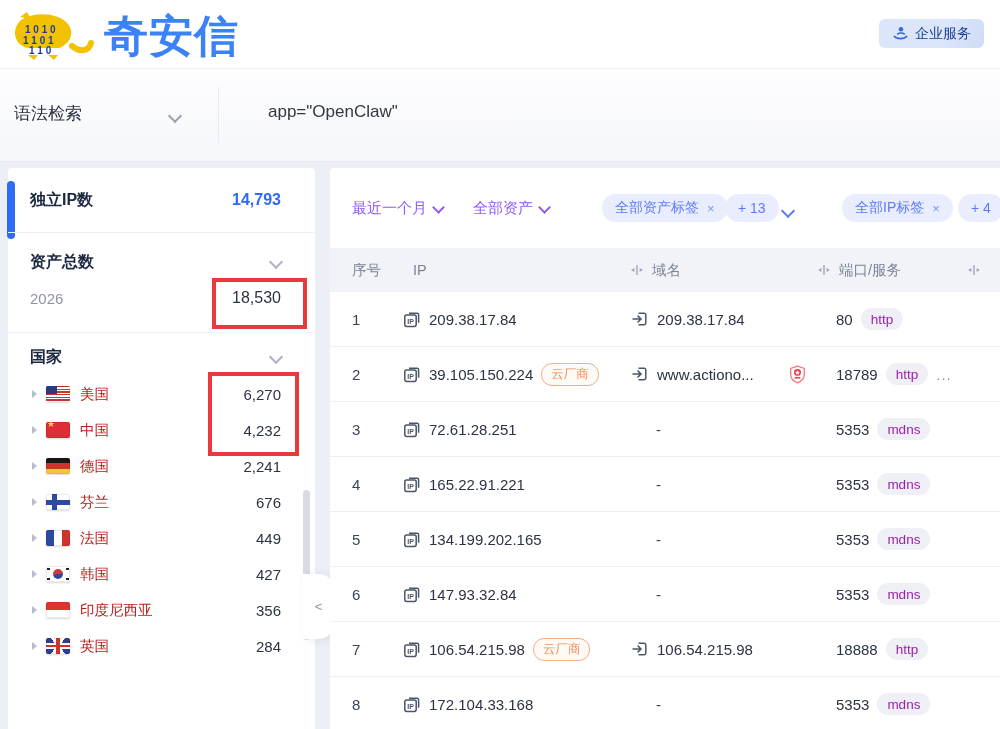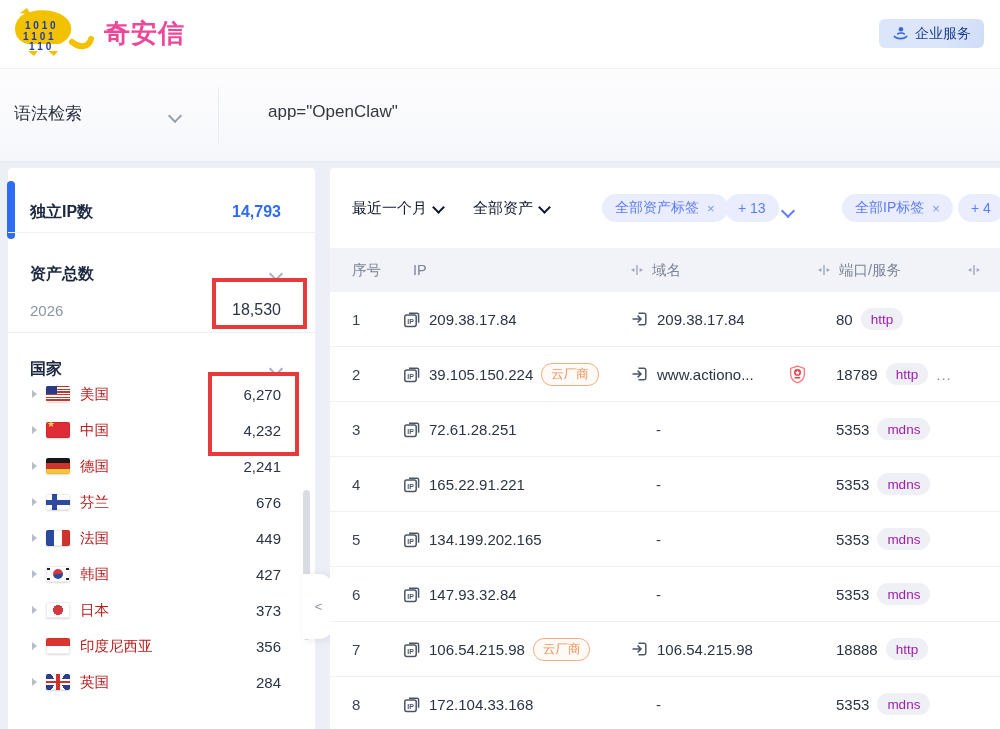--- a/index.html
+++ b/index.html
@@ -3,37 +3,37 @@
 <meta charset="utf-8">
 <style>
   html,body{margin:0;padding:0;}
   body{font-family:"Liberation Sans",sans-serif;background:#dfe3ee;}
   .screen{position:relative;width:1000px;height:729px;overflow:hidden;background:#edeff6;}
 
   
   .top-header{position:absolute;left:0;top:0;width:1000px;height:68px;background:#fff;}
   .logo{position:absolute;left:8px;top:7px;display:flex;align-items:center;gap:10px;}
   .logo svg{width:90px;height:52px;}
-  .logo-text{font-size:26px;font-weight:bold;color:#ec4899;letter-spacing:1px;margin-left:-4px;}
+  .logo-text{font-size:44px;font-weight:bold;color:#3b82f6;letter-spacing:1px;margin-left:-4px;}
   .ent-btn{position:absolute;right:16px;top:19px;height:29px;padding:0 13px;background:linear-gradient(115deg,#dbe6fa 60%,#cfdcf7);border-radius:6px;display:flex;align-items:center;gap:6px;color:#1d3e8f;font-size:14px;cursor:pointer;}
   .ent-btn svg{width:17px;height:17px;}
 
   
   .search-strip{position:absolute;left:0;top:68px;width:1000px;height:92px;background:linear-gradient(#fdfdfe,#f6f7fb);border-top:1px solid #f1f2f6;border-bottom:1px solid #e8eaf2;}
   .mode-label{position:absolute;left:14px;top:33px;font-size:17px;color:#2a3140;}
   .mode-chev{position:absolute;left:170px;top:38px;color:#98a0b0;}
   .search-divider{position:absolute;left:218px;top:18px;width:1px;height:56px;background:#e9ebf2;}
   .query-text{position:absolute;left:268px;top:33px;font-size:17px;color:#33373f;}
 
   .chev{display:inline-block;width:8px;height:8px;border-right:2px solid currentColor;border-bottom:2px solid currentColor;transform:rotate(45deg);}
 
   
   .sidebar{position:absolute;left:8px;top:168px;width:307px;height:575px;background:#fff;border-radius:4px;}
   .accent-bar{position:absolute;left:-1px;top:13px;width:8px;height:58px;background:#2e6cf5;border-radius:4px;}
-  .side-row{position:absolute;left:0;width:307px;display:flex;align-items:center;padding:0 34px 0 22px;box-sizing:border-box;margin-top:12px;}
+  .side-row{position:absolute;left:0;width:307px;display:flex;align-items:center;padding:0 34px 0 22px;box-sizing:border-box;}
   .row-ip{top:0;height:64px;}
   .side-label{font-size:16px;font-weight:bold;color:#1c2740;}
   .side-spacer{flex:1;}
   .blue-val{font-size:16px;font-weight:bold;color:#2d6af6;}
   .side-div{position:absolute;left:0;width:307px;height:1px;background:#eef0f4;}
   .div1{top:64px;} .div2{top:164px;}
   .row-assets{top:76px;height:36px;}
   .row-assets-val{top:112px;height:36px;}
   .gray-val{font-size:15px;color:#8b93a6;}
   .dark-val{font-size:16px;color:#2b3444;}
@@ -69,21 +69,21 @@
     linear-gradient(90deg,transparent 0 36%,#fff 36% 64%,transparent 64%),
     linear-gradient(56deg,transparent 0 45%,#fff 45% 55%,transparent 55%),
     linear-gradient(-56deg,transparent 0 45%,#fff 45% 55%,transparent 55%),
     #2b3f8e;}
 
   .side-scrollbar{position:absolute;left:295px;top:322px;width:7px;height:150px;border-radius:4px;background:#d9dce3;}
   .collapse-handle{position:absolute;left:303px;top:574px;width:31px;height:65px;background:#fff;border-radius:0 15px 15px 0;box-shadow:3px 1px 8px rgba(40,60,100,.10);display:flex;align-items:center;justify-content:center;font-size:13px;color:#8a93a6;cursor:pointer;}
 
   
   .table-card{position:absolute;left:330px;top:168px;width:692px;height:575px;background:#fff;border-radius:4px;}
-  .filter-item{position:absolute;top:27px;height:27px;display:flex;align-items:center;gap:7px;color:#0f172a;font-size:15px;cursor:pointer;white-space:nowrap;}
+  .filter-item{position:absolute;top:27px;height:27px;display:flex;align-items:center;gap:7px;color:#8b5cf6;font-size:15px;cursor:pointer;white-space:nowrap;}
   .filter-item .chev{width:7px;height:7px;margin-top:-3px;}
   .fpill{position:absolute;top:26px;height:28px;padding:0 13px;background:#e9edfe;border-radius:15px;display:flex;align-items:center;gap:8px;color:#5d7bf9;font-size:14px;cursor:pointer;white-space:nowrap;box-sizing:border-box;}
   .fpill .x{font-size:13px;color:#7d94fa;cursor:pointer;}
   .f-chev{position:absolute;top:34px;color:#5d7bf9;cursor:pointer;}
 
   .thead{position:absolute;left:0;top:80px;width:692px;height:44px;background:#f1f3f9;display:flex;align-items:center;font-size:14.5px;color:#7c8598;}
   .th-no{width:73px;padding-left:22px;box-sizing:border-box;}
   .th-ip{width:228px;padding-left:10px;box-sizing:border-box;}
   .th-domain{width:187px;display:flex;align-items:center;gap:9px;}
   .th-port{width:150px;display:flex;align-items:center;gap:9px;}
@@ -209,26 +209,20 @@
     <span class="ccount">449</span>
   </div>
 
   <div class="country-row">
     <span class="caret"></span>
     <span class="flag flag-kr"></span>
     <span class="cname">韩国</span>
     <span class="ccount">427</span>
   </div>
 
-  <div class="country-row">
-    <span class="caret"></span>
-    <span class="flag flag-jp"></span>
-    <span class="cname">日本</span>
-    <span class="ccount">373</span>
-  </div>
 
   <div class="country-row">
     <span class="caret"></span>
     <span class="flag flag-id"></span>
     <span class="cname">印度尼西亚</span>
     <span class="ccount">356</span>
   </div>
 
   <div class="country-row">
     <span class="caret"></span>

